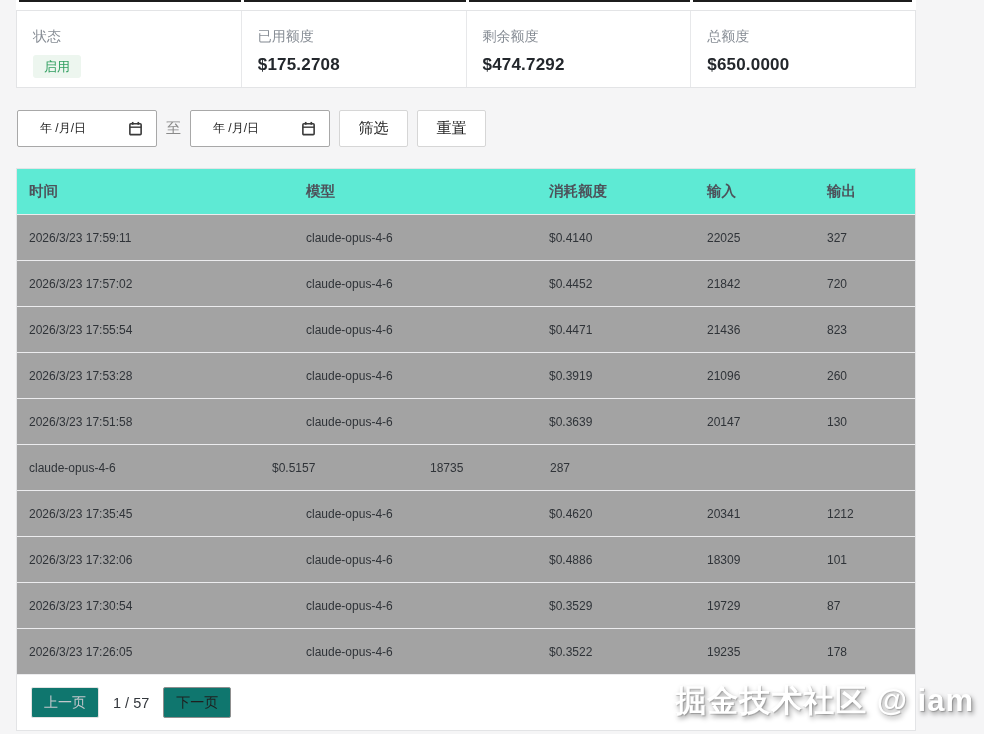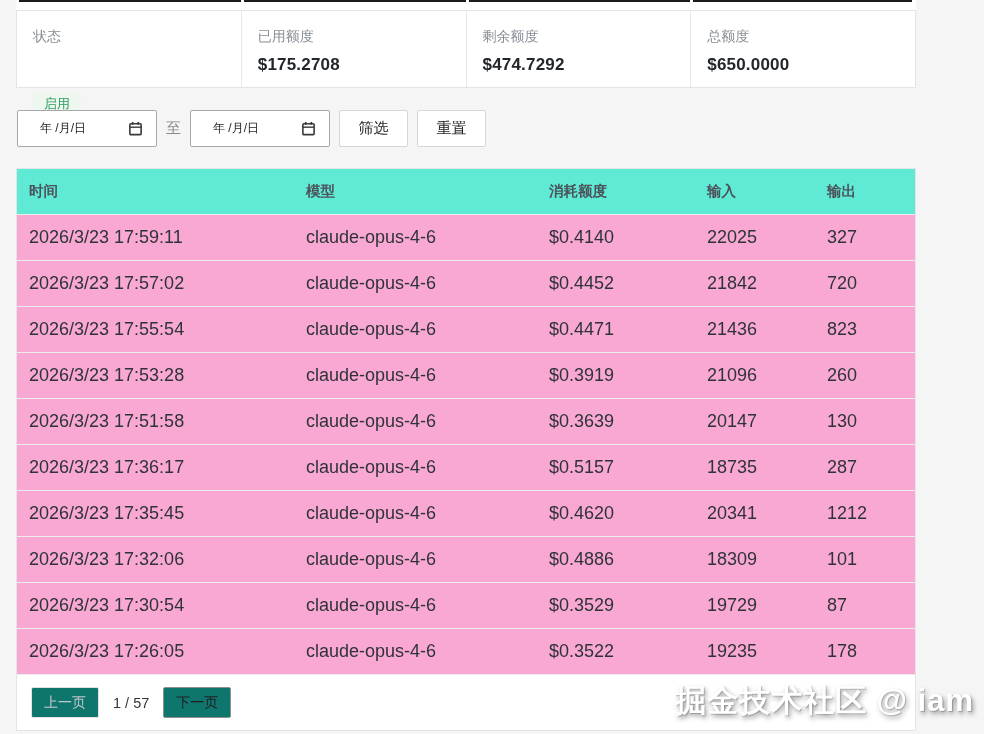--- a/index.html
+++ b/index.html
@@ -65,21 +65,21 @@
     display: flex; flex-direction: column;
   }
   .thead {
     height: 46px; background: #5eead4; border-bottom: 1px solid #ececee;
     display: flex; align-items: center; flex: 0 0 auto;
     font-size: 14.5px; font-weight: 700; color: #4d525a;
   }
   .trow {
     height: 46px; border-bottom: 1px solid #ececee;
     display: flex; align-items: center; flex: 0 0 auto;
-    font-size: 18px; color: #2f3338; background: #f9a8d4;
+    font-size: 12px; color: #2f3338; background: #a3a3a3;
   }
   .cell { padding-left: 12px; overflow: hidden; white-space: nowrap; }
   .c0 { width: 277px; }
   .c1 { width: 243px; }
   .c2 { width: 158px; }
   .c3 { width: 120px; }
   .c4 { flex: 1 1 auto; }
 
   
   .tfoot {
@@ -108,21 +108,21 @@
 
 <div class="top-white-strip"></div>
 <div class="top-border-seg" style="left:19px;  width:222px;"></div>
 <div class="top-border-seg" style="left:244px; width:222px;"></div>
 <div class="top-border-seg" style="left:469px; width:221px;"></div>
 <div class="top-border-seg" style="left:693px; width:219px;"></div>
 
 <div class="cards-panel">
   <div class="card">
     <div class="card-label">状态</div>
-    <span class="badge" id="status-badge" style="color: rgb(47, 158, 95); background: rgb(237, 246, 239); margin-top: 37px;">启用</span>
+    <span class="badge" id="status-badge" style="color: rgb(47, 158, 95); background: rgb(237, 246, 239);">启用</span>
   </div>
   <div class="card">
     <div class="card-label">已用额度</div>
     <div class="card-value">$175.2708</div>
   </div>
   <div class="card">
     <div class="card-label">剩余额度</div>
     <div class="card-value">$474.7292</div>
   </div>
   <div class="card">
@@ -198,21 +198,20 @@
         <div class="cell c4">260</div>
       </div>
       <div class="trow">
         <div class="cell c0">2026/3/23 17:51:58</div>
         <div class="cell c1">claude-opus-4-6</div>
         <div class="cell c2">$0.3639</div>
         <div class="cell c3">20147</div>
         <div class="cell c4">130</div>
       </div>
       <div class="trow">
-        <div class="cell c0">2026/3/23 17:36:17</div>
         <div class="cell c1">claude-opus-4-6</div>
         <div class="cell c2">$0.5157</div>
         <div class="cell c3">18735</div>
         <div class="cell c4">287</div>
       </div>
       <div class="trow">
         <div class="cell c0">2026/3/23 17:35:45</div>
         <div class="cell c1">claude-opus-4-6</div>
         <div class="cell c2">$0.4620</div>
         <div class="cell c3">20341</div>

